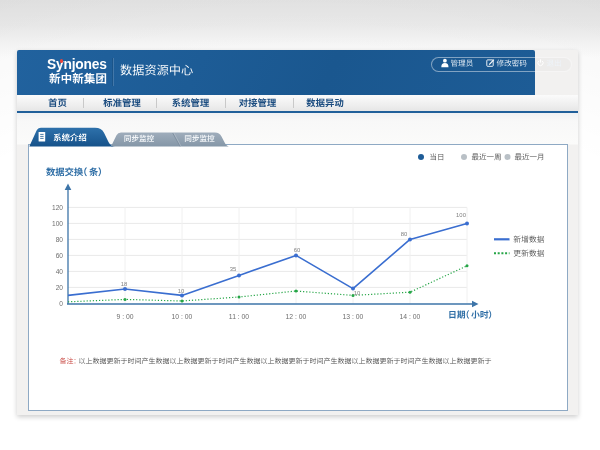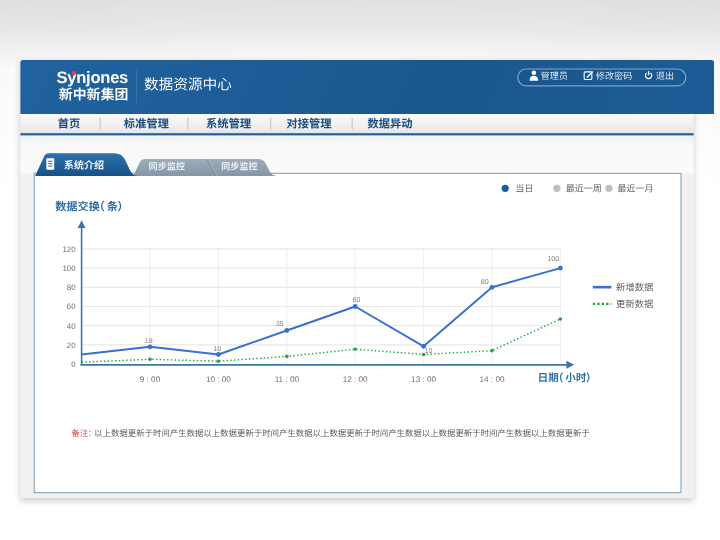--- a/index.html
+++ b/index.html
@@ -3,21 +3,21 @@
 <style>
 html,body{margin:0;padding:0}
 body{width:600px;height:450px;overflow:hidden;position:relative;
  background:linear-gradient(180deg,#e6e6e6 0px,#ededed 25px,#f7f7f7 42px,#ffffff 58px);
  font-family:"Liberation Sans",sans-serif;}
 #vig{left:0;top:0;width:600px;height:450px;
  background:radial-gradient(ellipse 140% 120% at 50% 92%, rgba(0,0,0,0) 58%, rgba(0,0,0,0.055) 100%)}
 .abs{position:absolute}
 #win{left:17px;top:50px;width:561px;height:365px;background:#f2f1f0;
  box-shadow:0 2px 5px rgba(0,0,0,0.20);border-radius:2px 2px 0 0}
-#hdr{left:17px;top:50px;width:578px;height:44.5px;border-radius:2px 2px 0 0;
+#hdr{left:17px;top:50px;width:518px;height:44.5px;border-radius:2px 2px 0 0;
  background:linear-gradient(115deg,#21629e 0%,#1d5c96 35%,#1a578f 60%,#1d5c96 100%)}
 #hdr .sep{position:absolute;left:95.5px;top:8px;width:1px;height:28px;background:rgba(255,255,255,0.16);box-shadow:-1px 0 0 rgba(0,0,0,0.10)}
 #pill{position:absolute;left:414px;top:6.5px;width:139px;height:13px;border:1px solid rgba(255,255,255,0.45);
  border-radius:8px;background:rgba(0,0,0,0.02)}
 #logo{position:absolute;left:30px;top:7.5px;color:#fff;font-size:13.8px;font-weight:bold;letter-spacing:-0.2px;line-height:1}
 #logo .red{position:absolute;left:12.5px;top:1.5px;width:3.6px;height:3.6px;background:#e8453c;border-radius:50%}
 #nav{left:17px;top:94.5px;width:561px;height:16px;
  background:linear-gradient(180deg,#fbfbfb,#ededed 70%,#e6e6e6);border-bottom:2px solid #1f5f9a}
 #nav i{position:absolute;top:3px;width:1px;height:10px;background:#c9c9c9}
 #cont{left:17px;top:112.5px;width:561px;height:302.5px;

